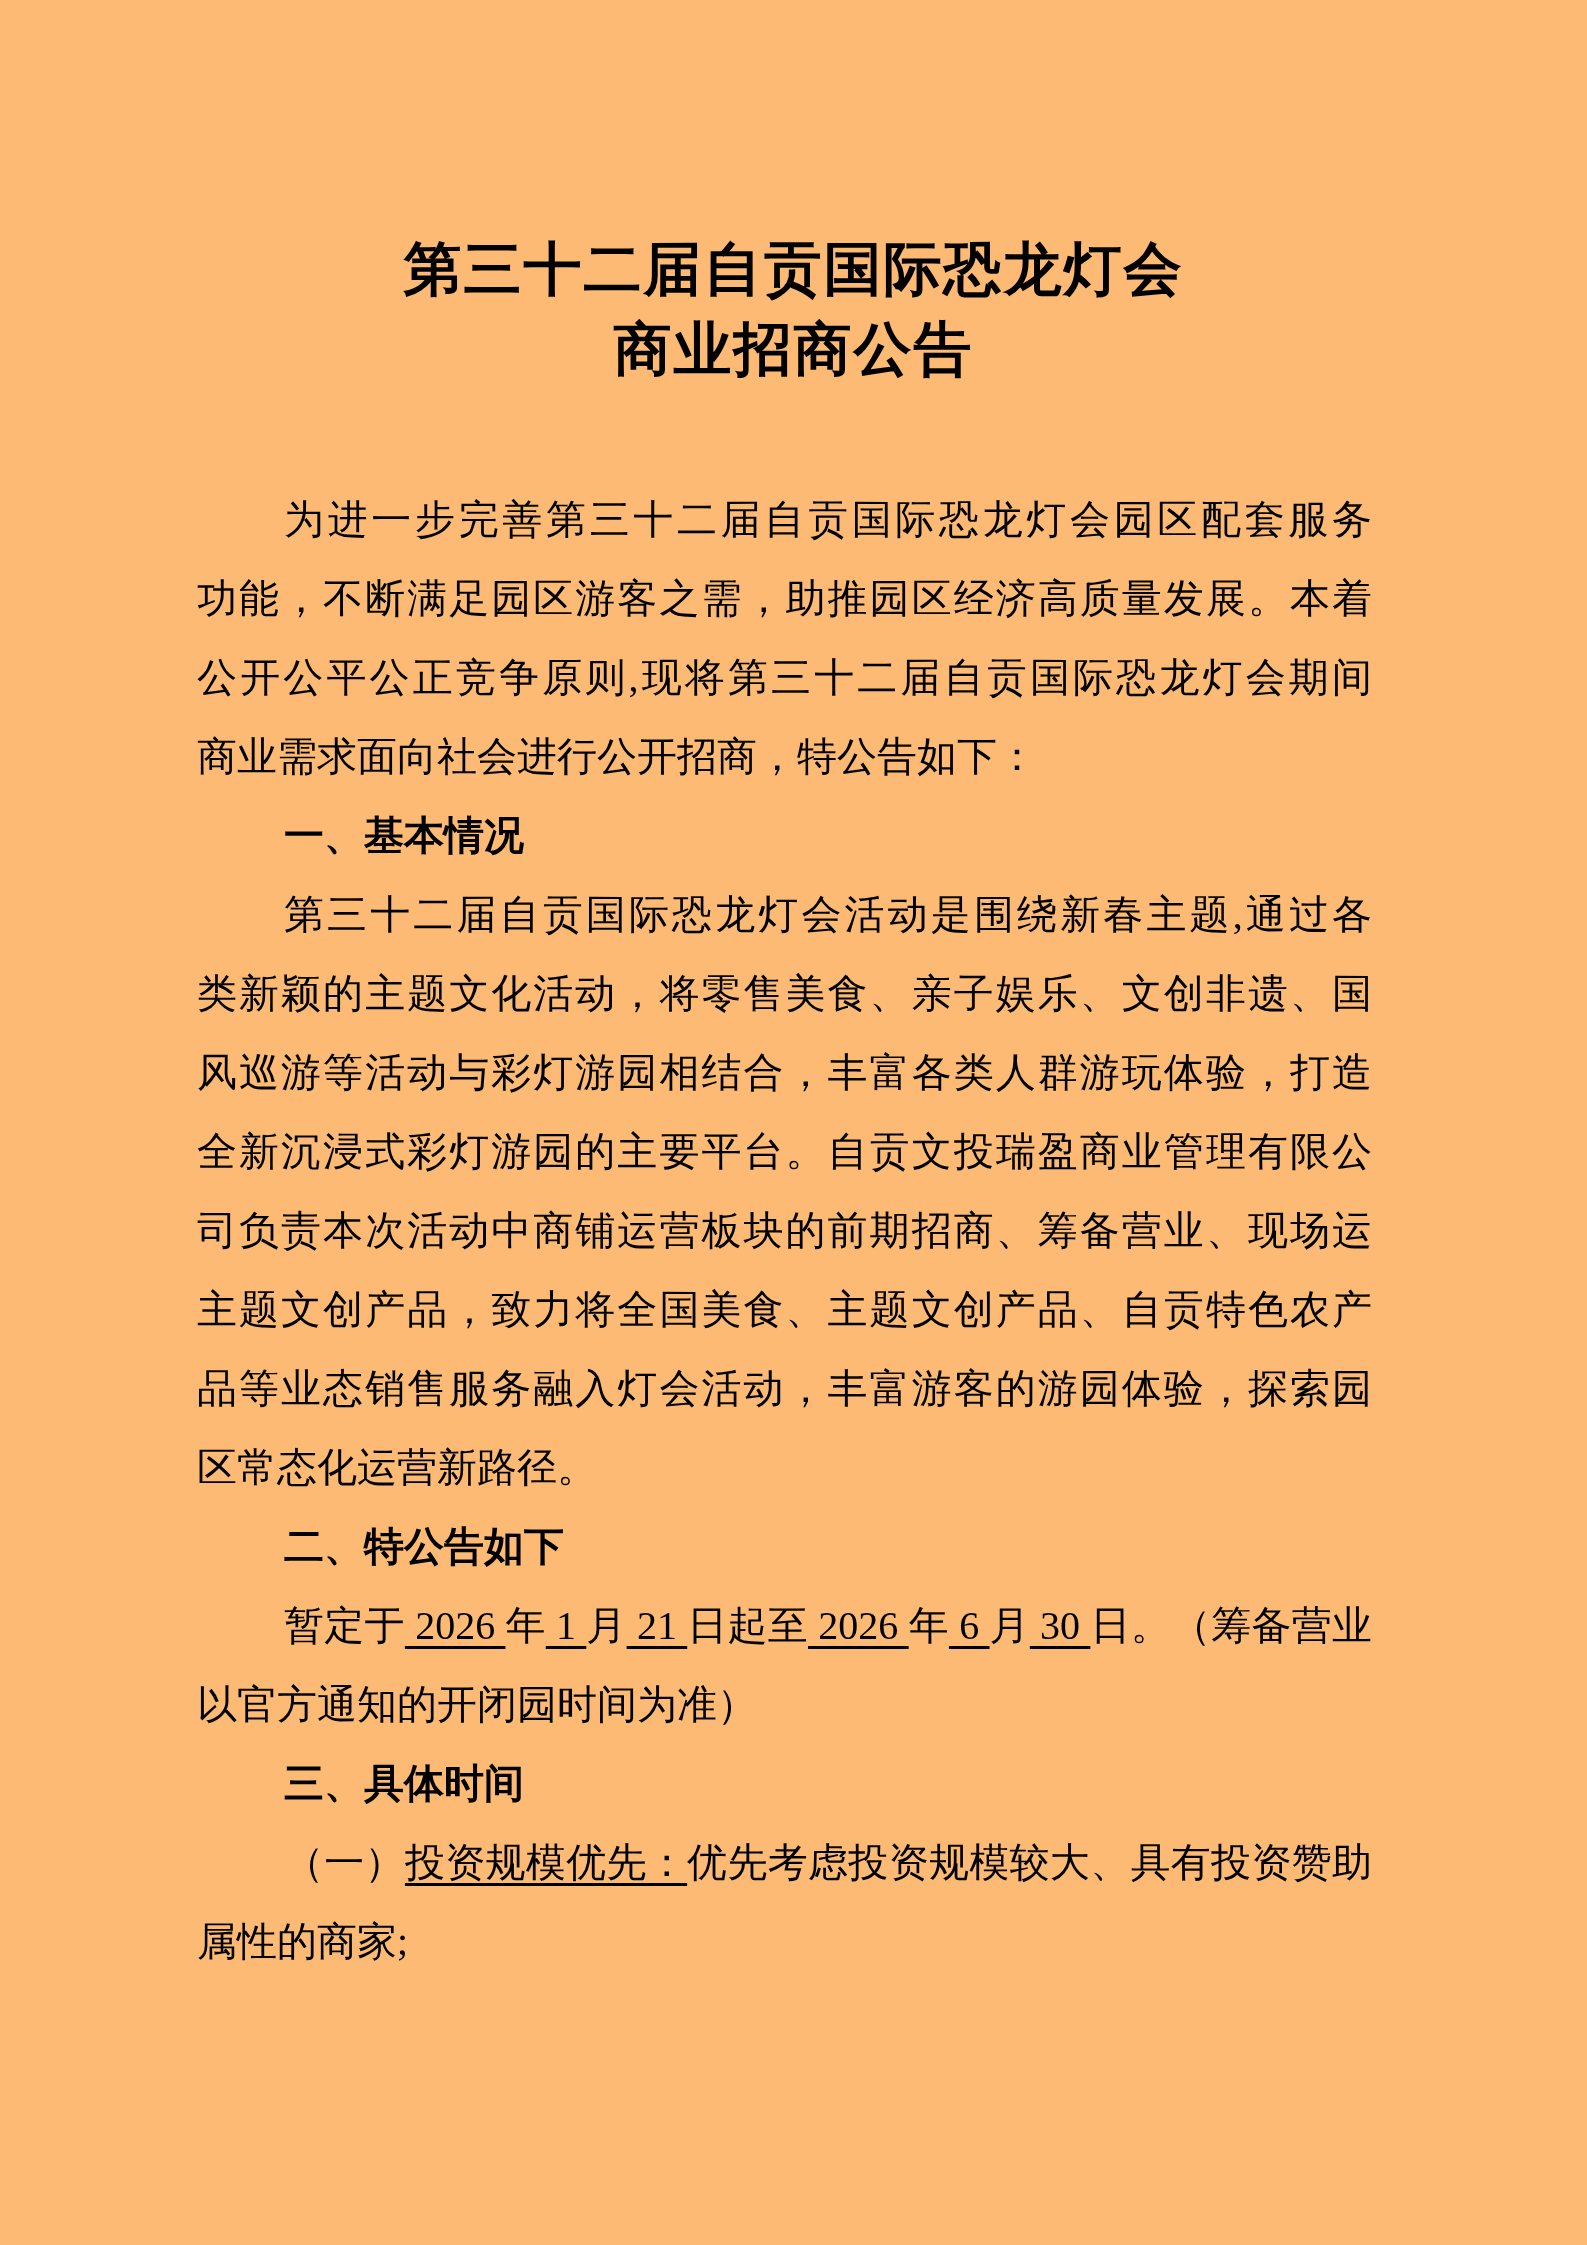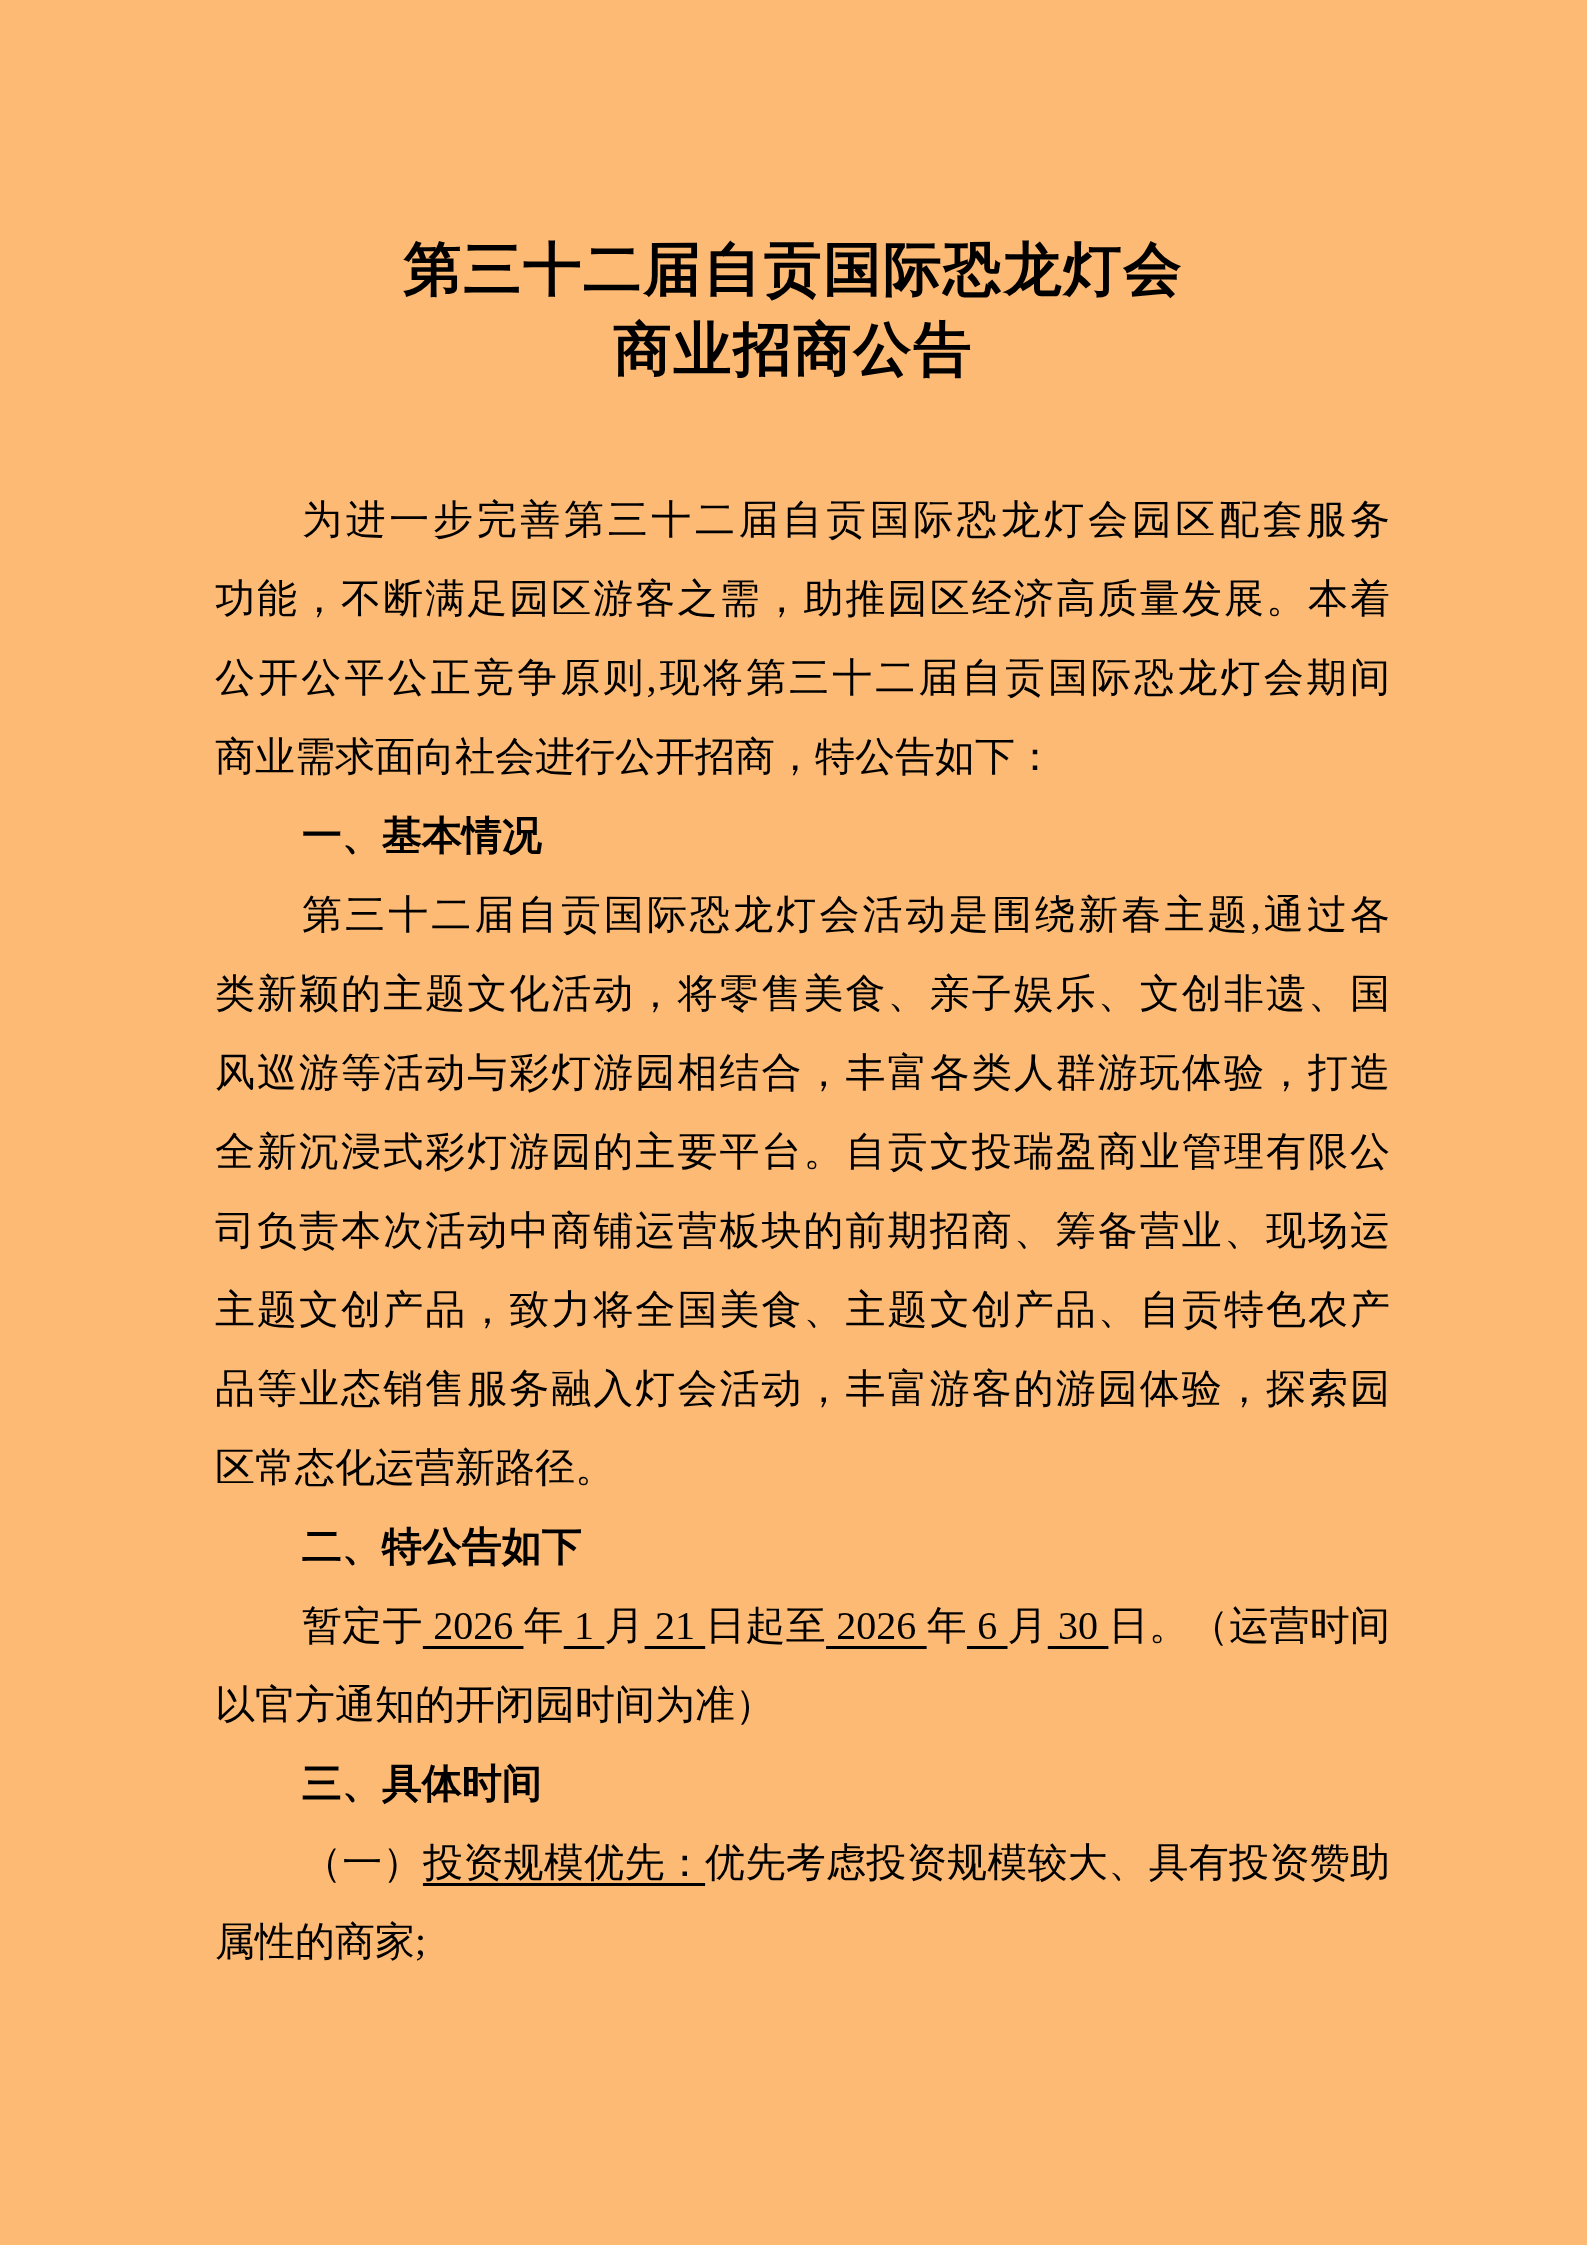--- a/index.html
+++ b/index.html
@@ -23,21 +23,21 @@
     text-align: center;
     font-family: "Liberation Sans", "DejaVu Sans", sans-serif;
     font-weight: 700;
     font-size: 58px;
     line-height: 80px;
     letter-spacing: 2px;
   }
   .doc-body {
     position: absolute;
     top: 480px;
-    left: 215px;
+    left: 197px;
     width: 1175px;
     font-family: "Liberation Serif", "DejaVu Serif", serif;
     font-size: 40px;
     line-height: 79px;
   }
   .line {
     height: 79px;
     overflow: hidden;
   }
   .line.first,
@@ -77,19 +77,19 @@
       <div class="line heading">一、基本情况</div>
       <div class="line first">第三十二届自贡国际恐龙灯会活动是围绕新春主题,通过各</div>
       <div class="line fill">类新颖的主题文化活动，将零售美食、亲子娱乐、文创非遗、国</div>
       <div class="line fill">风巡游等活动与彩灯游园相结合，丰富各类人群游玩体验，打造</div>
       <div class="line fill">全新沉浸式彩灯游园的主要平台。自贡文投瑞盈商业管理有限公</div>
       <div class="line fill">司负责本次活动中商铺运营板块的前期招商、筹备营业、现场运</div>
       <div class="line fill">主题文创产品，致力将全国美食、主题文创产品、自贡特色农产</div>
       <div class="line fill">品等业态销售服务融入灯会活动，丰富游客的游园体验，探索园</div>
       <div class="line end">区常态化运营新路径。</div>
       <div class="line heading">二、特公告如下</div>
-      <div class="line first"><span>暂定于</span><span class="u"> 2026 </span><span>年</span><span class="u"> 1 </span><span>月</span><span class="u"> 21 </span><span>日起至</span><span class="u"> 2026 </span><span>年</span><span class="u"> 6 </span><span>月</span><span class="u"> 30 </span><span>日。（运营时间</span></div>
+      <div class="line first"><span>暂定于</span><span class="u"> 2026 </span><span>年</span><span class="u"> 1 </span><span>月</span><span class="u"> 21 </span><span>日起至</span><span class="u"> 2026 </span><span>年</span><span class="u"> 6 </span><span>月</span><span class="u"> 30 </span><span>日。（筹备营业</span></div>
       <div class="line end">以官方通知的开闭园时间为准）</div>
       <div class="line heading">三、具体时间</div>
       <div class="line first"><span>（一）</span><span class="u">投资规模优先：</span><span>优先考虑投资规模较大、具有投资赞助</span></div>
       <div class="line end">属性的商家;</div>
     </div>
 </div>
 
 </body></html>

